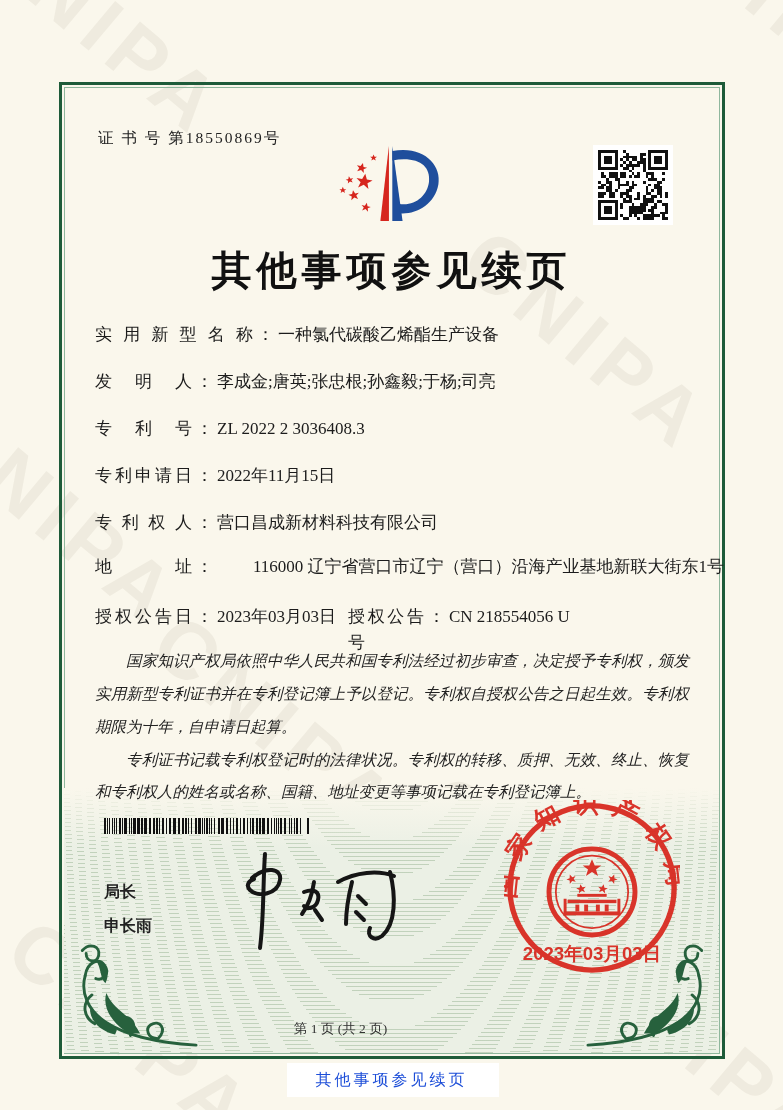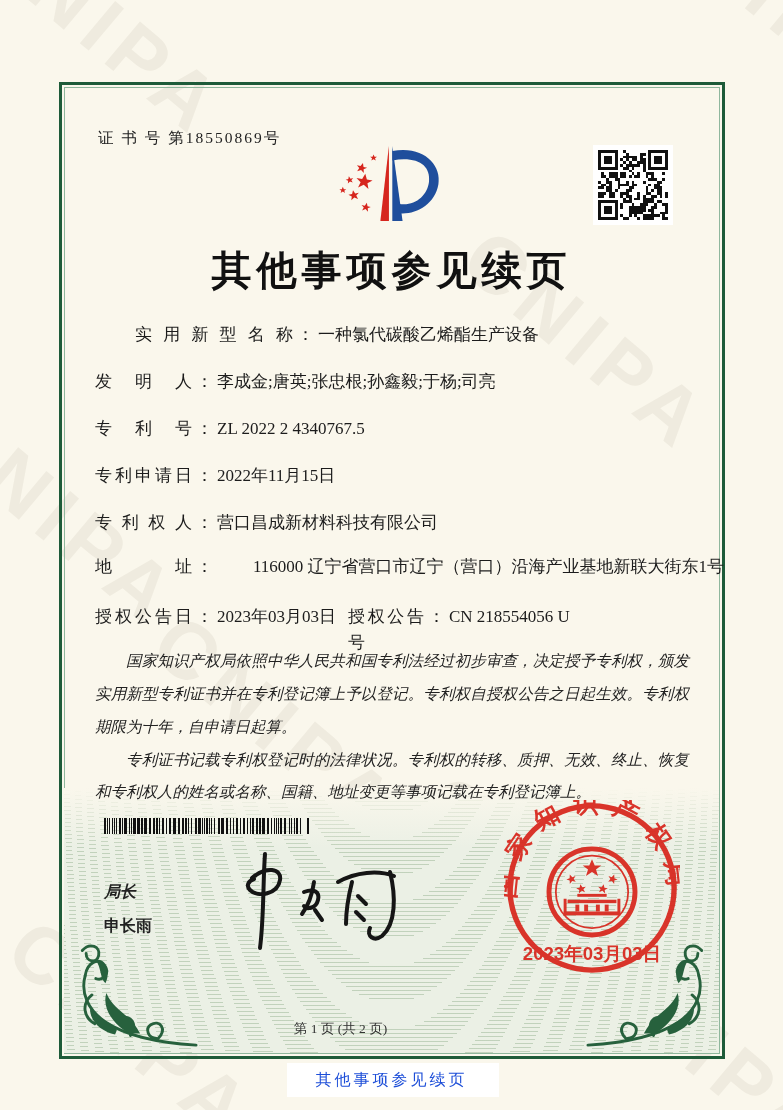--- a/index.html
+++ b/index.html
@@ -21,29 +21,29 @@
           linear-gradient(180deg,#faf7ec 0,rgba(250,247,236,0) 60px),
           repeating-radial-gradient(1600px 900px at 50% -420%,rgba(125,160,120,.38) 0 1px,rgba(0,0,0,0) 1px 7px),
           #ebf0e5;}
   .cert-no{position:absolute;left:98px;top:128px;font-size:15.5px;letter-spacing:2px;color:#222;}
   .title{position:absolute;left:0;top:243px;width:783px;text-align:center;
          font-size:40px;font-weight:bold;letter-spacing:5px;color:#111;}
   
   .frow{position:absolute;left:95px;display:flex;align-items:flex-start;
         font-size:17px;line-height:1.5;}
   .flab{display:inline-block;text-align:justify;text-align-last:justify;}
-  .w6{width:158px;margin-left:40px;} .w5{width:97px;} .wg{width:76px;}
+  .w6{width:158px;} .w5{width:97px;} .wg{width:76px;}
   .colon{padding:0 4px 0 4px;}
   .fval{display:inline-block;}
   .addr-val{width:480px;text-align:justify;margin-left:36px;}
   .paras{position:absolute;left:95px;top:645px;width:594px;
          font-size:15.5px;line-height:2.12;text-align:justify;color:#222;font-style:italic;}
   .paras p{margin:0;text-indent:2em;}
   .sig-title{position:absolute;left:104px;top:882px;font-family:"Liberation Sans","DejaVu Sans",sans-serif;
-         font-size:16px;font-weight:600;color:#222;font-style:italic;}
+         font-size:16px;font-weight:600;color:#222;}
   .sig-name{position:absolute;left:104px;top:916px;font-family:"Liberation Sans","DejaVu Sans",sans-serif;
          font-size:16px;font-weight:600;color:#222;}
   .page-num{position:absolute;left:0;top:1020px;width:681px;text-align:center;
          font-size:13.5px;color:#333;}
   .note-strip{position:absolute;left:287px;top:1063px;width:212px;height:34px;
          background:#fff;}
   .note-text{position:absolute;left:0;top:1070px;width:783px;text-align:center;
          font-size:16px;letter-spacing:3px;color:#1d4ed8;}
   svg{display:block;}
 </style>
@@ -346,21 +346,21 @@
   <span class="fval">一种氯代碳酸乙烯酯生产设备</span>
 </div>
 <div class="frow" style="top:369px">
   <span class="flab w5">发明人</span>
   <span class="colon">：</span>
   <span class="fval">李成金;唐英;张忠根;孙鑫毅;于杨;司亮</span>
 </div>
 <div class="frow" style="top:416px">
   <span class="flab w5">专利号</span>
   <span class="colon">：</span>
-  <span class="fval">ZL 2022 2 4340767.5</span>
+  <span class="fval">ZL 2022 2 3036408.3</span>
 </div>
 <div class="frow" style="top:463px">
   <span class="flab w5">专利申请日</span>
   <span class="colon">：</span>
   <span class="fval">2022年11月15日</span>
 </div>
 <div class="frow" style="top:510px">
   <span class="flab w5">专利权人</span>
   <span class="colon">：</span>
   <span class="fval">营口昌成新材料科技有限公司</span>

